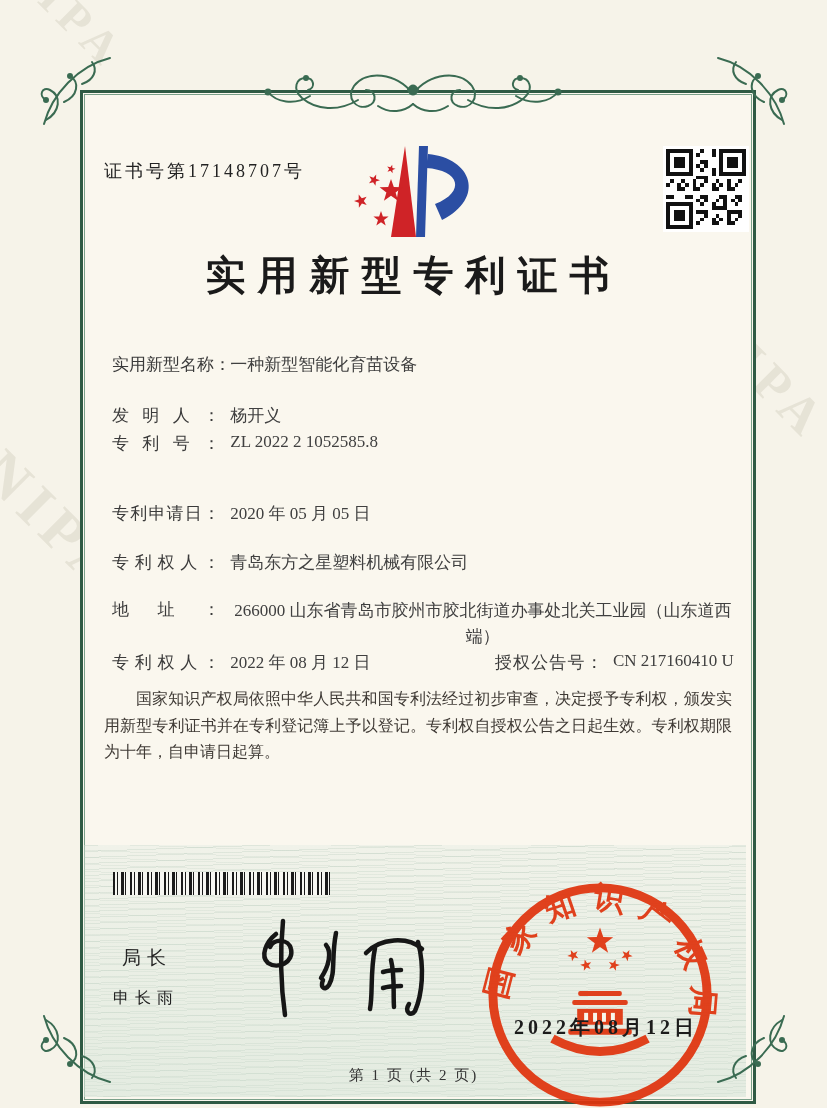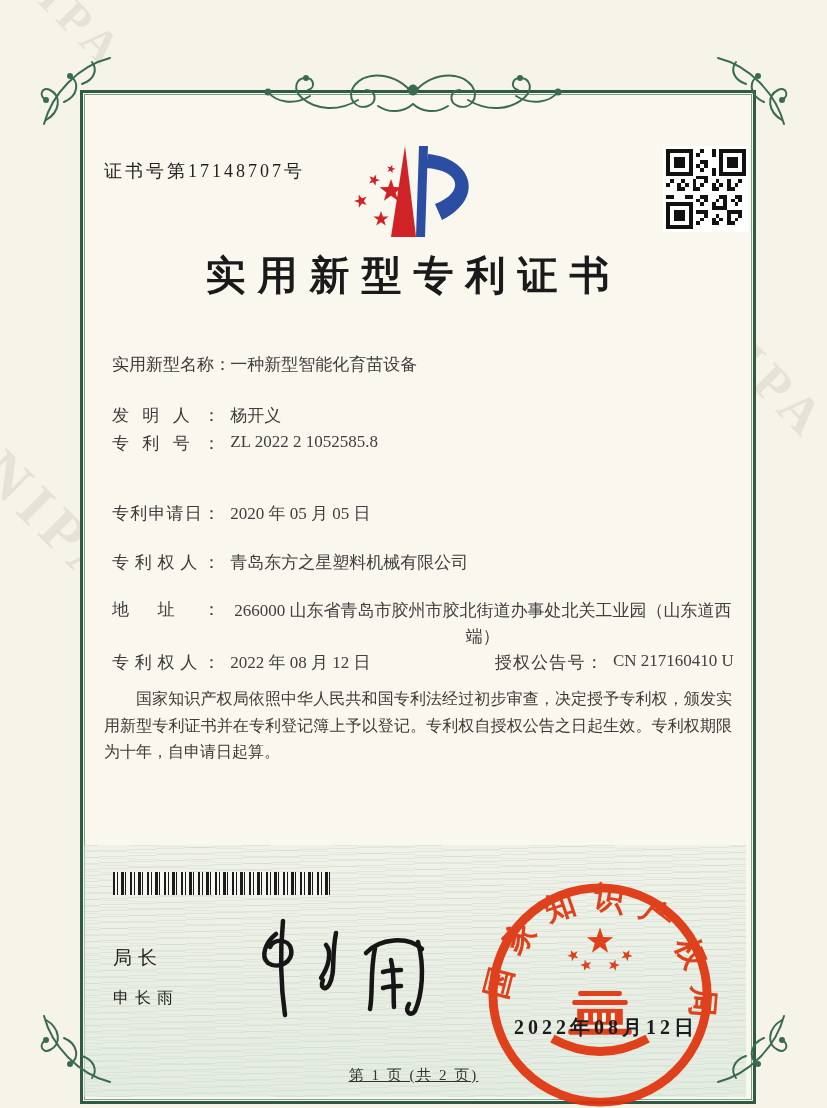--- a/index.html
+++ b/index.html
@@ -51,30 +51,30 @@
   .f7 .pair2{margin-left:120px;}
 
   .paras{position:absolute;left:104px;top:686px;width:628px;font-size:16px;
          line-height:26.5px;color:#3f3a35;text-align:justify;}
   .paras p{margin:0;text-indent:2em;}
 
   .barcode{position:absolute;left:113px;top:872px;width:217px;height:23px;
      background:repeating-linear-gradient(90deg,#1b1b1b 0 2px,#f7f7f2 2px 4px,#1b1b1b 4px 5px,
        #f7f7f2 5px 8px,#1b1b1b 8px 11px,#f7f7f2 11px 12px,#1b1b1b 12px 13px,#f7f7f2 13px 17px);}
 
-  .officer-title{position:absolute;left:113px;top:945px;font-size:19px;color:#222;letter-spacing:6px;}
+  .officer-title{position:absolute;left:122px;top:945px;font-size:19px;color:#222;letter-spacing:6px;}
   .officer-name{position:absolute;left:113px;top:988px;font-size:16px;color:#222;letter-spacing:6px;}
   .signature{position:absolute;left:238px;top:912px;width:215px;height:112px;}
 
   .seal{position:absolute;left:481px;top:876px;width:238px;height:238px;opacity:.93;}
   .seal-date{position:absolute;left:514px;top:1014px;font-size:20px;font-weight:bold;
              color:#1b1b1b;letter-spacing:4px;white-space:nowrap;}
 
   .footer{position:absolute;left:0;top:1066px;width:827px;text-align:center;
-          font-size:15px;color:#333;letter-spacing:2px;text-decoration:underline;}
+          font-size:15px;color:#333;letter-spacing:2px;}
 </style>
 </head>
 <body>
 
 <div class="page">
 
   <div class="wm wm1">CNIPA</div>
   <div class="wm wm2">CNIPA</div>
   <div class="wm wm3">CNIPA</div>
   <div class="wm wm4">CNIPA</div>

